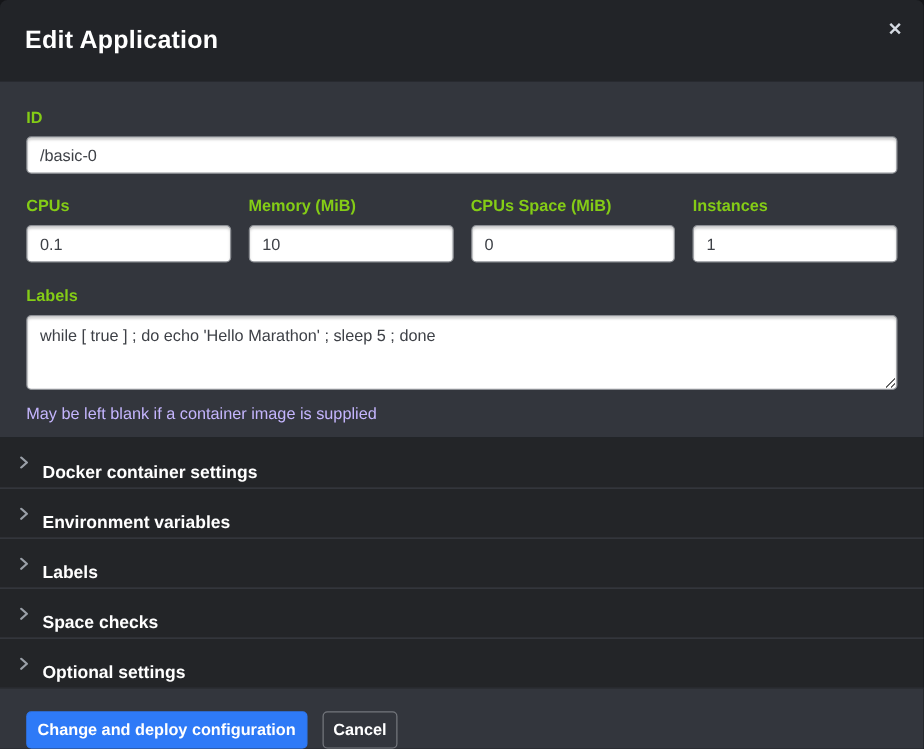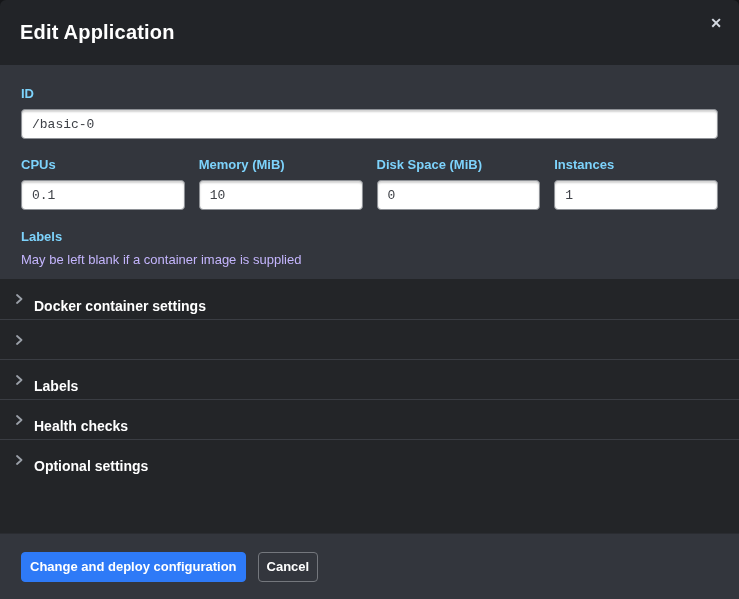--- a/index.html
+++ b/index.html
@@ -43,33 +43,33 @@
     line-height: 1;
   }
   
   .form-panel {
     background: #33363d;
     padding: 21px 21px 12px 21px;
     flex: 0 0 auto;
   }
   .field-label {
     display: block;
-    color: #7dd3fc;
+    color: #84cc16;
     font-size: 13px;
     font-weight: 700;
     margin-bottom: 8px;
   }
   .text-input, .text-area {
     width: 100%;
     background: #ffffff;
     border: 1px solid #8e9196;
     border-radius: 4px;
     box-shadow: inset 0 2px 2px rgba(0,0,0,0.18);
     color: #3e4147;
-    font-family: Liberation Mono, monospace;
+    font-family: Liberation Sans, sans-serif;
     font-size: 13px;
     padding: 0 10px;
     height: 30px;
     outline: none;
   }
   .field-group { margin-bottom: 18px; }
   .field-row {
     display: grid;
     grid-template-columns: 1fr 1fr 1fr 1fr;
     column-gap: 14px;
@@ -162,31 +162,32 @@
     <div class="field-row">
       <div>
         <label class="field-label">CPUs</label>
         <input class="text-input" type="text" value="0.1" style="">
       </div>
       <div>
         <label class="field-label">Memory (MiB)</label>
         <input class="text-input" type="text" value="10" style="">
       </div>
       <div>
-        <label class="field-label">Disk Space (MiB)</label>
+        <label class="field-label">CPUs Space (MiB)</label>
         <input class="text-input" type="text" value="0" style="">
       </div>
       <div>
         <label class="field-label">Instances</label>
         <input class="text-input" type="text" value="1" style="">
       </div>
     </div>
 
     <div>
       <label class="field-label">Labels</label>
+      <textarea class="text-area" style="">while [ true ] ; do echo 'Hello Marathon' ; sleep 5 ; done</textarea>
       <div class="help-text">May be left blank if a container image is supplied</div>
     </div>
 
   </div>
 
   <div class="accordion">
 
     <div class="accordion-row">
       <span class="chevron">
         <svg viewBox="0 0 10 10">
@@ -195,38 +196,39 @@
       </span>
       <span class="accordion-label">Docker container settings</span>
     </div>
 
     <div class="accordion-row">
       <span class="chevron">
         <svg viewBox="0 0 10 10">
             <polyline points="3,1 7.5,5 3,9" fill="none" stroke="#9aa0a8" stroke-width="1.8" stroke-linecap="round" stroke-linejoin="round"></polyline>
           </svg>
       </span>
+      <span class="accordion-label">Environment variables</span>
     </div>
 
     <div class="accordion-row">
       <span class="chevron">
         <svg viewBox="0 0 10 10">
             <polyline points="3,1 7.5,5 3,9" fill="none" stroke="#9aa0a8" stroke-width="1.8" stroke-linecap="round" stroke-linejoin="round"></polyline>
           </svg>
       </span>
       <span class="accordion-label">Labels</span>
     </div>
 
     <div class="accordion-row">
       <span class="chevron">
         <svg viewBox="0 0 10 10">
             <polyline points="3,1 7.5,5 3,9" fill="none" stroke="#9aa0a8" stroke-width="1.8" stroke-linecap="round" stroke-linejoin="round"></polyline>
           </svg>
       </span>
-      <span class="accordion-label">Health checks</span>
+      <span class="accordion-label">Space checks</span>
     </div>
 
     <div class="accordion-row">
       <span class="chevron">
         <svg viewBox="0 0 10 10">
             <polyline points="3,1 7.5,5 3,9" fill="none" stroke="#9aa0a8" stroke-width="1.8" stroke-linecap="round" stroke-linejoin="round"></polyline>
           </svg>
       </span>
       <span class="accordion-label">Optional settings</span>
     </div>

